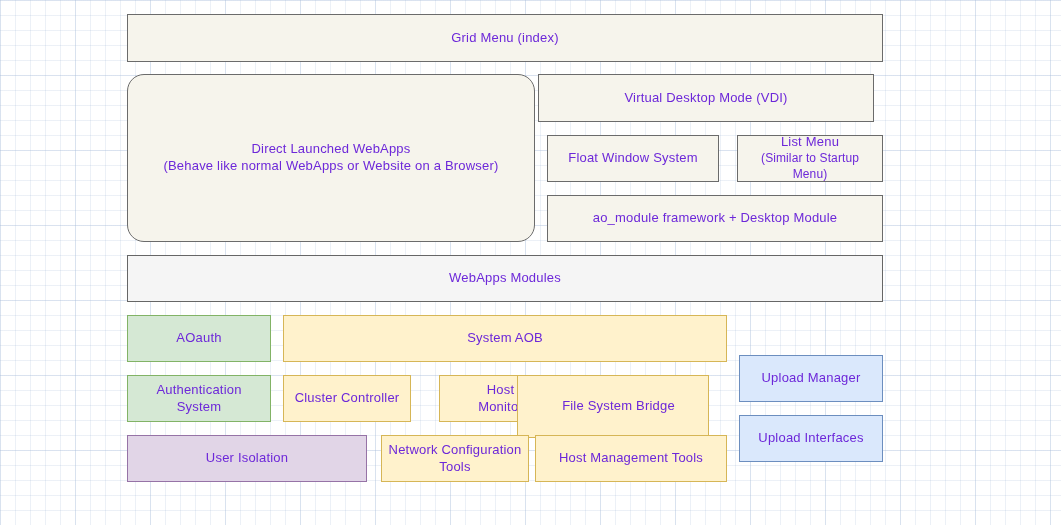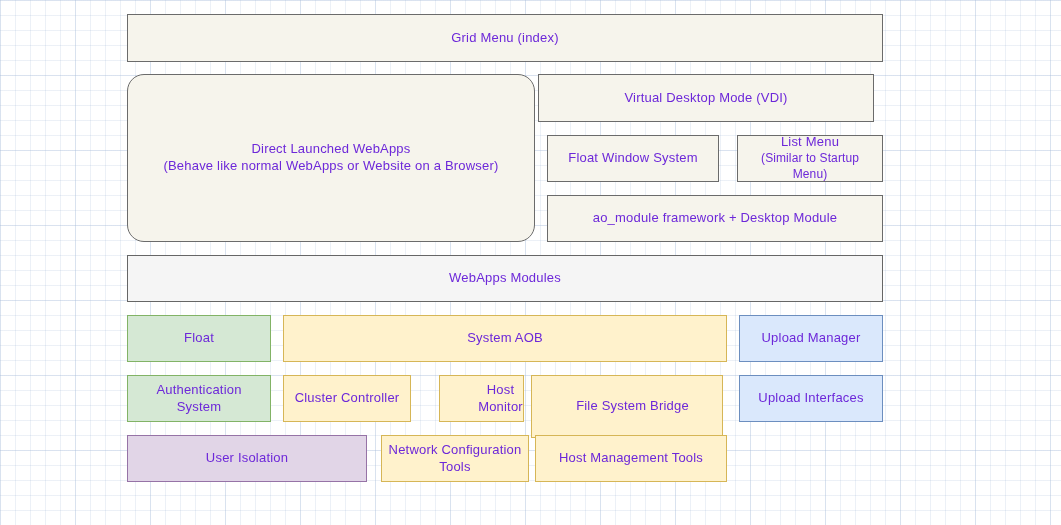--- a/index.html
+++ b/index.html
@@ -40,21 +40,21 @@
     letter-spacing: 0.2px;
   }
   .node .sublabel {
     font-size: 12px;
     letter-spacing: 0.1px;
   }
   .beige  { background: #f6f4ec; border-color: #6b6b6b; }
   .gray   { background: #f5f5f5; border-color: #666666; }
   .green  { background: #d5e8d4; border-color: #82b366; }
   .yellow { background: #fff2cc; border-color: #d6b656; }
-  .blue   { background: #dae8fc; border-color: #6c8ebf; }
+  .blue   { background: #dae8fc; border-color: #6c8ebf; margin-top: 40px; }
   .purple { background: #e1d5e7; border-color: #9673a6; }
 </style>
 </head>
 <body>
 
 <div class="canvas">
 
   <div class="node beige" style="left:127px; top:14px; width:756px; height:48px;">
     <span class="label">Grid Menu (index)</span>
   </div>
@@ -79,21 +79,21 @@
 
   <div class="node beige" style="left:547px; top:195px; width:336px; height:47px;">
     <span class="label">ao_module framework + Desktop Module</span>
   </div>
 
   <div class="node gray" style="left:127px; top:255px; width:756px; height:47px;">
     <span class="label">WebApps Modules</span>
   </div>
 
   <div class="node green" style="left:127px; top:315px; width:144px; height:47px;">
-    <span class="label">Float</span>
+    <span class="label">AOauth</span>
   </div>
 
   <div class="node yellow" style="left:283px; top:315px; width:444px; height:47px;">
     <span class="label">System AOB</span>
   </div>
 
   <div class="node blue" style="left:739px; top:315px; width:144px; height:47px;">
     <span class="label">Upload Manager</span>
   </div>
 
@@ -102,21 +102,21 @@
   </div>
 
   <div class="node yellow" style="left:283px; top:375px; width:128px; height:47px;">
     <span class="label">Cluster Controller</span>
   </div>
 
   <div class="node yellow" style="left:439px; top:375px; width:85px; height:47px;padding-left:44px;">
     <span class="label">Host Monitor</span>
   </div>
 
-  <div class="node yellow" style="left:531px; top:375px; width:192px; height:63px;padding-left:17px;">
+  <div class="node yellow" style="left:517px; top:375px; width:192px; height:63px;padding-left:17px;">
     <span class="label">File System Bridge</span>
   </div>
 
   <div class="node blue" style="left:739px; top:375px; width:144px; height:47px;">
     <span class="label">Upload Interfaces</span>
   </div>
 
   <div class="node purple" style="left:127px; top:435px; width:240px; height:47px;">
     <span class="label">User Isolation</span>
   </div>

